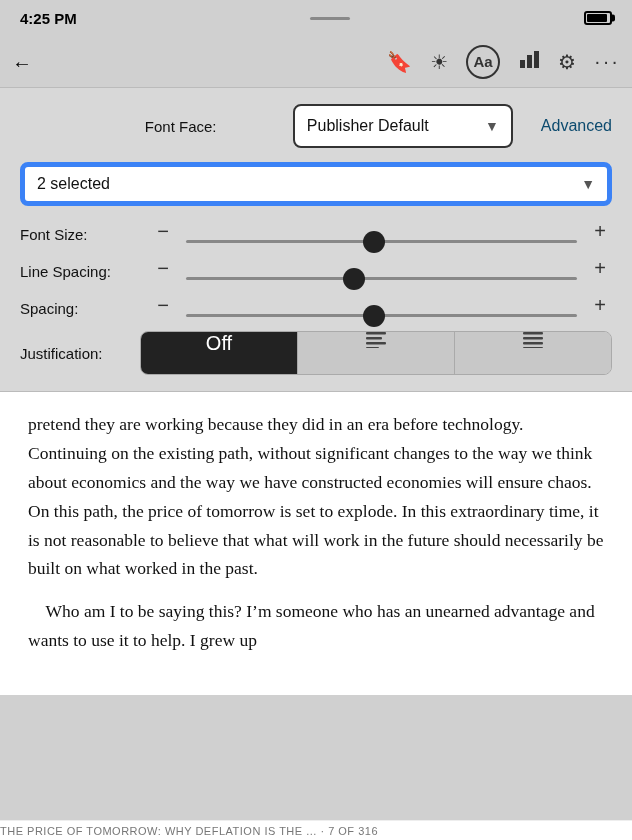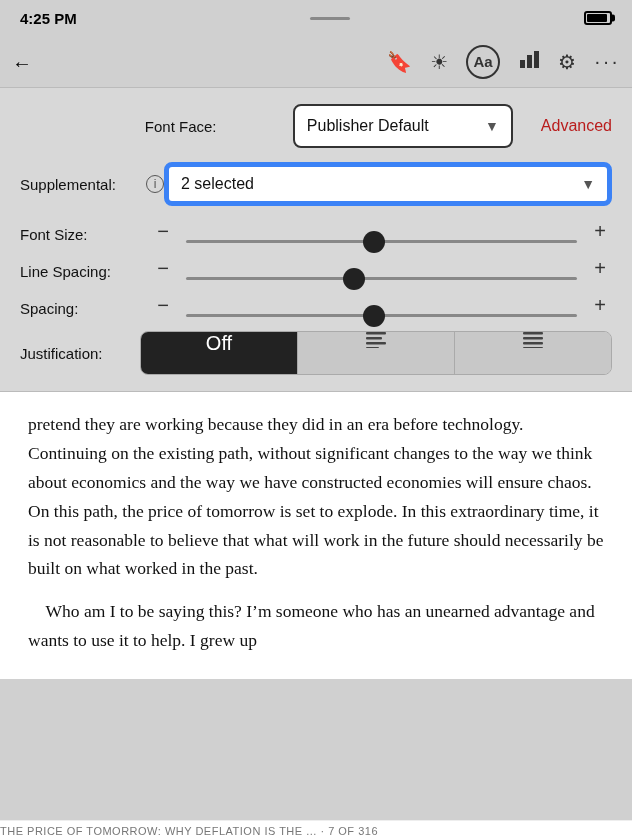--- a/index.html
+++ b/index.html
@@ -143,21 +143,21 @@
     .font-dropdown-text {
       font-size: 16px;
       color: #111;
     }
     .dropdown-arrow {
       font-size: 14px;
       color: #555;
     }
     .advanced-label {
       font-size: 16px;
-      color: #b91c1c;
+      color: #0c4a6e;
       font-weight: 400;
     }
 
     
     .supplemental-row {
       display: flex;
       align-items: center;
       margin-bottom: 14px;
     }
     .supplemental-label-group {
@@ -355,24 +355,20 @@
   <div class="font-face-row">
     <span class="row-label">Font Face:</span>
     <div class="font-dropdown">
       <span class="font-dropdown-text">Publisher Default</span>
       <span class="dropdown-arrow">▼</span>
     </div>
     <span class="advanced-label">Advanced</span>
   </div>
 
   <div class="supplemental-row">
-    <div class="supplemental-label-group">
-      <span class="row-label">Supplemental:</span>
-      <div class="info-icon">i</div>
-    </div>
     <div class="supplemental-dropdown">
       <span class="supplemental-dropdown-text">2 selected</span>
       <span class="dropdown-arrow">▼</span>
     </div>
   </div>
 
   <div class="slider-row">
     <span class="slider-label">Font Size:</span>
     <span class="minus-btn">−</span>
     <div class="slider-track">
@@ -419,21 +415,21 @@
           <rect x="0" y="5" width="20" height="2.5" rx="1"></rect>
           <rect x="0" y="10" width="20" height="2.5" rx="1"></rect>
           <rect x="0" y="15" width="20" height="2.5" rx="1"></rect>
         </svg>
       </div>
     </div>
   </div>
 
 </div>
 
-<div class="reading-area" style="padding-bottom: 24px;">
+<div class="reading-area" style="padding-bottom: 40px;">
   <div class="reading-text">
     <p>pretend they are working because they did in an era before technology. Continuing on the existing path, without significant changes to the way we think about economics and the way we have constructed economies will ensure chaos. On this path, the price of tomorrow is set to explode. In this extraordinary time, it is not reasonable to believe that what will work in the future should necessarily be built on what worked in the past.</p>
     <p style="margin-top: 0.8em;">&nbsp;&nbsp;&nbsp;&nbsp;Who am I to be saying this? I’m someone who has an unearned advantage and wants to use it to help. I grew up</p>
   </div>
 </div>
 
 <div class="book-footer">
   <span class="book-footer-text">THE PRICE OF TOMORROW: WHY DEFLATION IS THE ... · 7 OF 316</span>
 </div>
 

